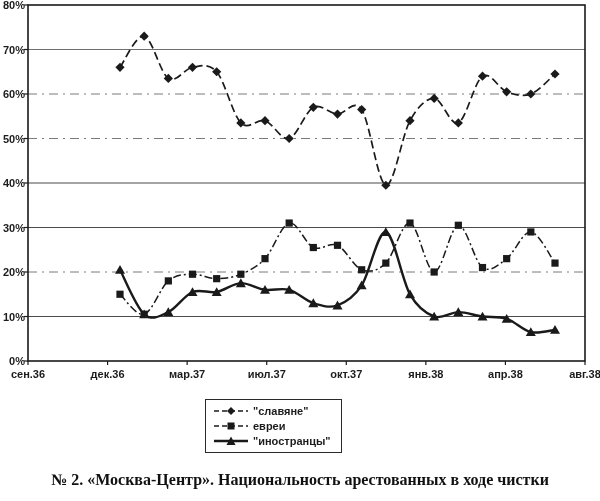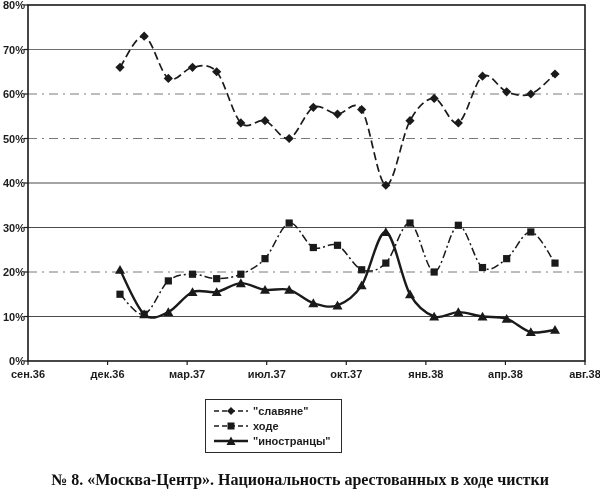--- a/index.html
+++ b/index.html
@@ -128,24 +128,24 @@
           <line x1="0" y1="6" x2="34" y2="6" stroke="#1a1a1a" stroke-width="1.7" stroke-dasharray="5 3"></line>
           <path d="M17,2 L21,6 L17,10 L13,6 Z" fill="#1a1a1a"></path>
         </svg>
         <span class="legend-label">"славяне"</span>
       </div>
       <div class="legend-row">
         <svg width="34" height="12">
           <line x1="0" y1="6" x2="34" y2="6" stroke="#1a1a1a" stroke-width="1.5" stroke-dasharray="5 3"></line>
           <rect x="13.5" y="2.5" width="7" height="7" fill="#1a1a1a"></rect>
         </svg>
-        <span class="legend-label">ходе</span>
+        <span class="legend-label">евреи</span>
       </div>
       <div class="legend-row">
         <svg width="34" height="12">
           <line x1="0" y1="6" x2="34" y2="6" stroke="#1a1a1a" stroke-width="2.4"></line>
           <path d="M17,1.5 L21.5,10 L12.5,10 Z" fill="#1a1a1a"></path>
         </svg>
         <span class="legend-label">"иностранцы"</span>
       </div>
     </div>
-  <div class="fig-title">№ 8. «Москва-Центр». Национальность арестованных в ходе чистки</div>
+  <div class="fig-title">№ 2. «Москва-Центр». Национальность арестованных в ходе чистки</div>
 </div>
 
 </body></html>

